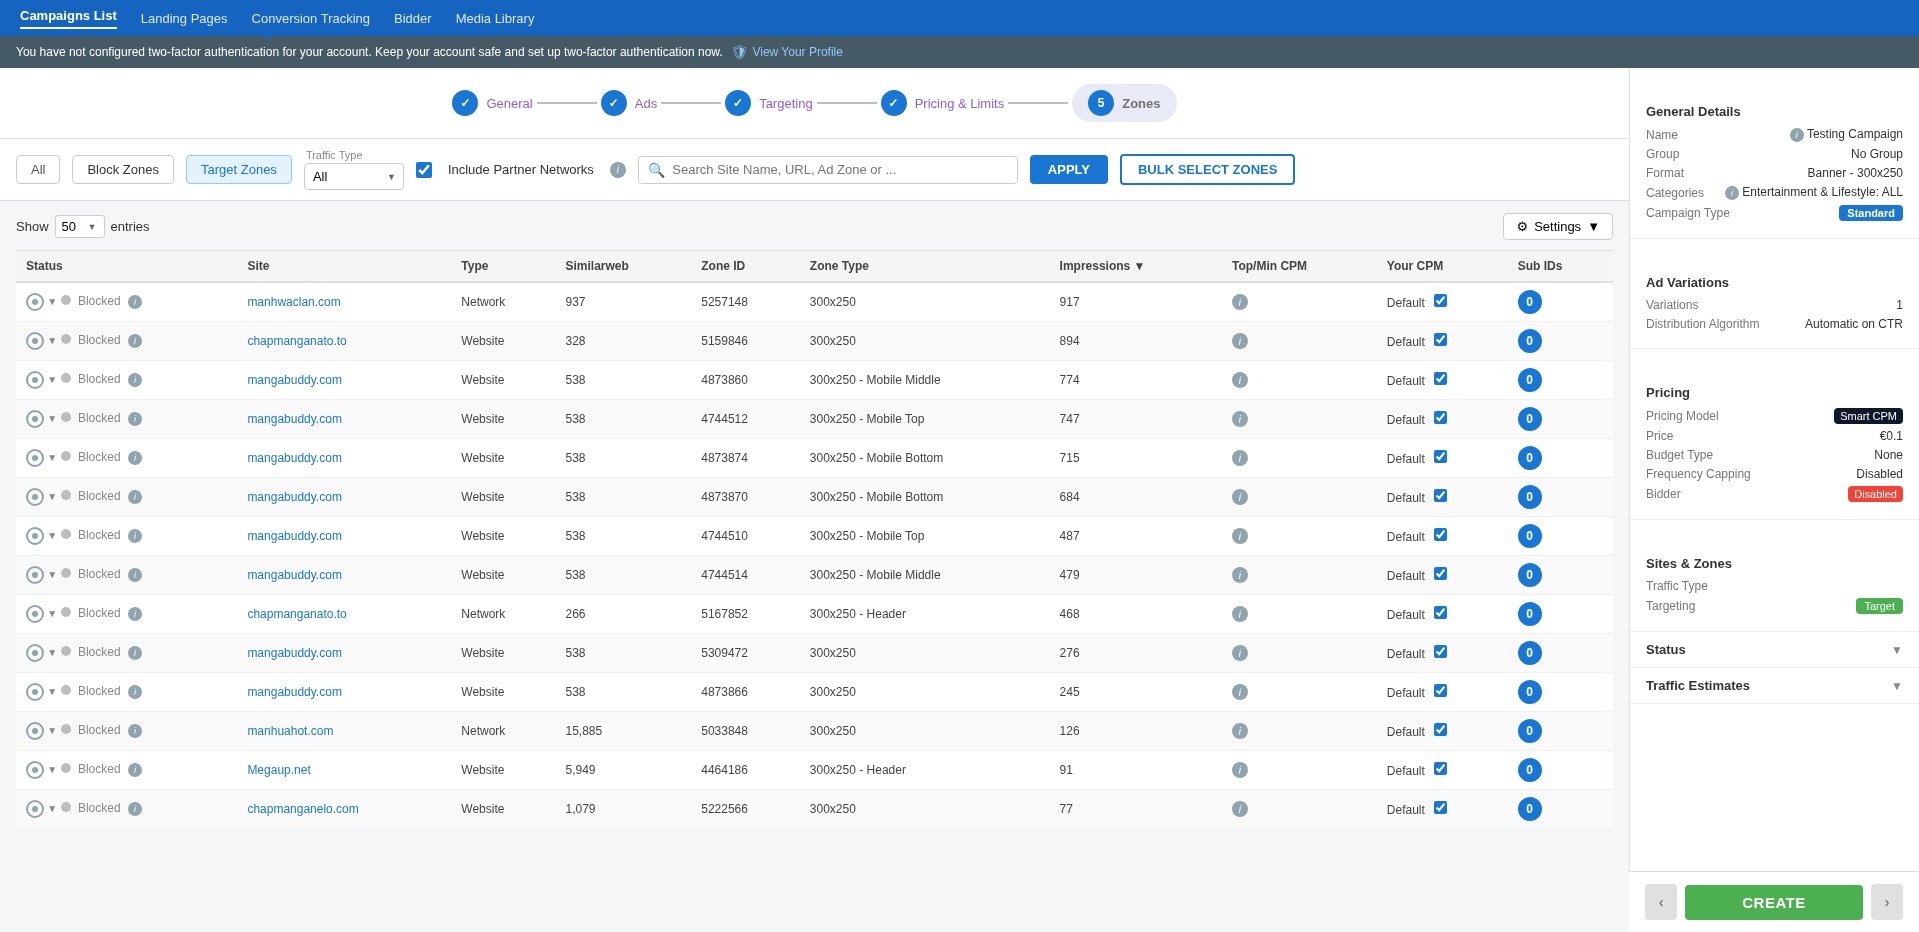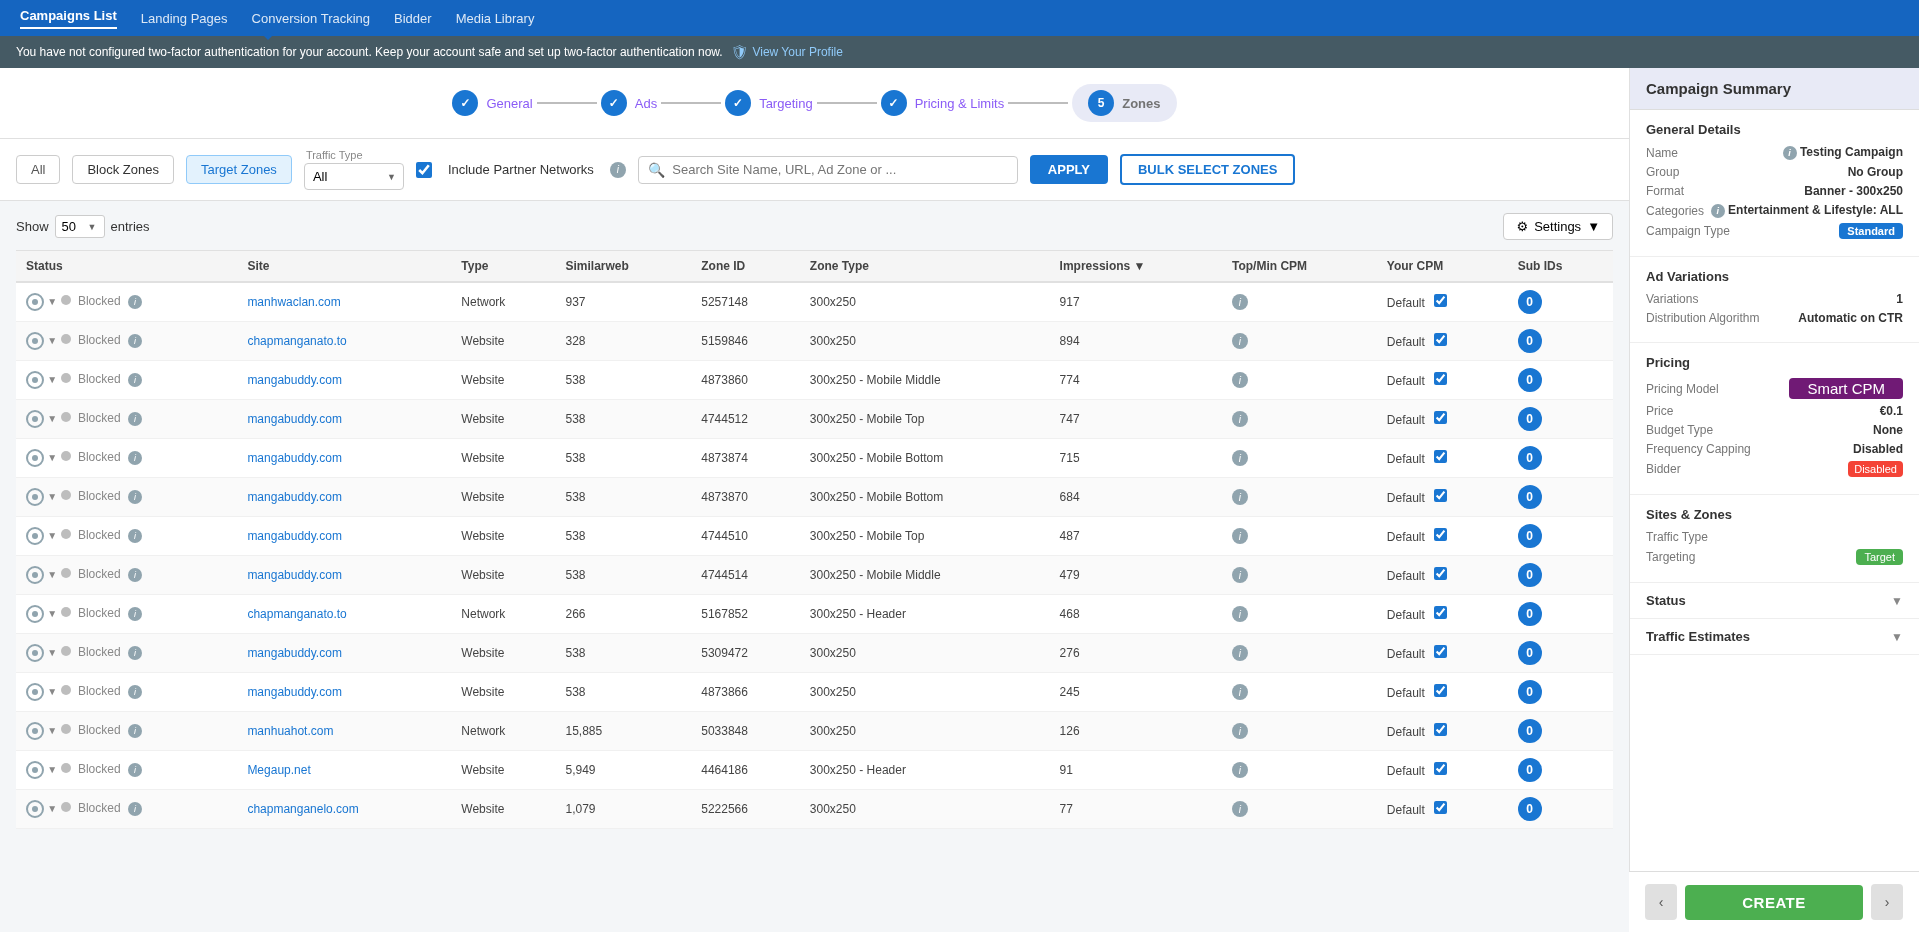--- a/index.html
+++ b/index.html
@@ -360,56 +360,57 @@
       background: #e8eaf6;
       padding: 12px 16px;
       font-size: 15px;
       font-weight: bold;
       color: #333;
       border-bottom: 1px solid #ddd;
     }
     .sidebar-section {
       padding: 12px 16px;
       border-bottom: 1px solid #eee;
+      margin-top: 24px;
     }
     .sidebar-section-title {
       font-size: 13px;
       font-weight: bold;
       color: #333;
       margin-bottom: 8px;
     }
     .sidebar-row {
       display: flex;
       justify-content: space-between;
       align-items: center;
       margin-bottom: 5px;
       font-size: 12px;
     }
     .sidebar-row-label {
       color: #777;
     }
     .sidebar-row-value {
       color: #333;
-      font-weight: 700;
+      font-weight: 400;
       text-align: left;
     }
     .badge-standard {
       background: #1976d2;
       color: #fff;
       border-radius: 4px;
       padding: 2px 8px;
       font-size: 11px;
       font-weight: bold;
     }
     .badge-smart-cpm {
-      background: #701a75;
-      color: #fff;
-      border-radius: 4px;
-      padding: 2px 18px;
-      font-size: 15px;
+      background: #0f172a;
+      color: #fff;
+      border-radius: 4px;
+      padding: 2px 6px;
+      font-size: 11px;
     }
     .badge-disabled {
       background: #f44336;
       color: #fff;
       border-radius: 4px;
       padding: 2px 6px;
       font-size: 11px;
     }
     .badge-target {
       background: #4caf50;
@@ -954,21 +955,20 @@
       <td>
         <span class="badge-zero">0</span>
       </td>
     </tr>
           </tbody>
       </table>
     </div>
   </div>
 
   <div class="right-sidebar">
-    <div class="sidebar-header">Campaign Summary</div>
 
     <div class="sidebar-section">
       <div class="sidebar-section-title">General Details</div>
       <div class="sidebar-row">
         <span class="sidebar-row-label">Name</span>
         <span class="sidebar-row-value">
           <span class="info-icon-sm">i</span>
           <span>Testing Campaign</span>
         </span>
       </div>

